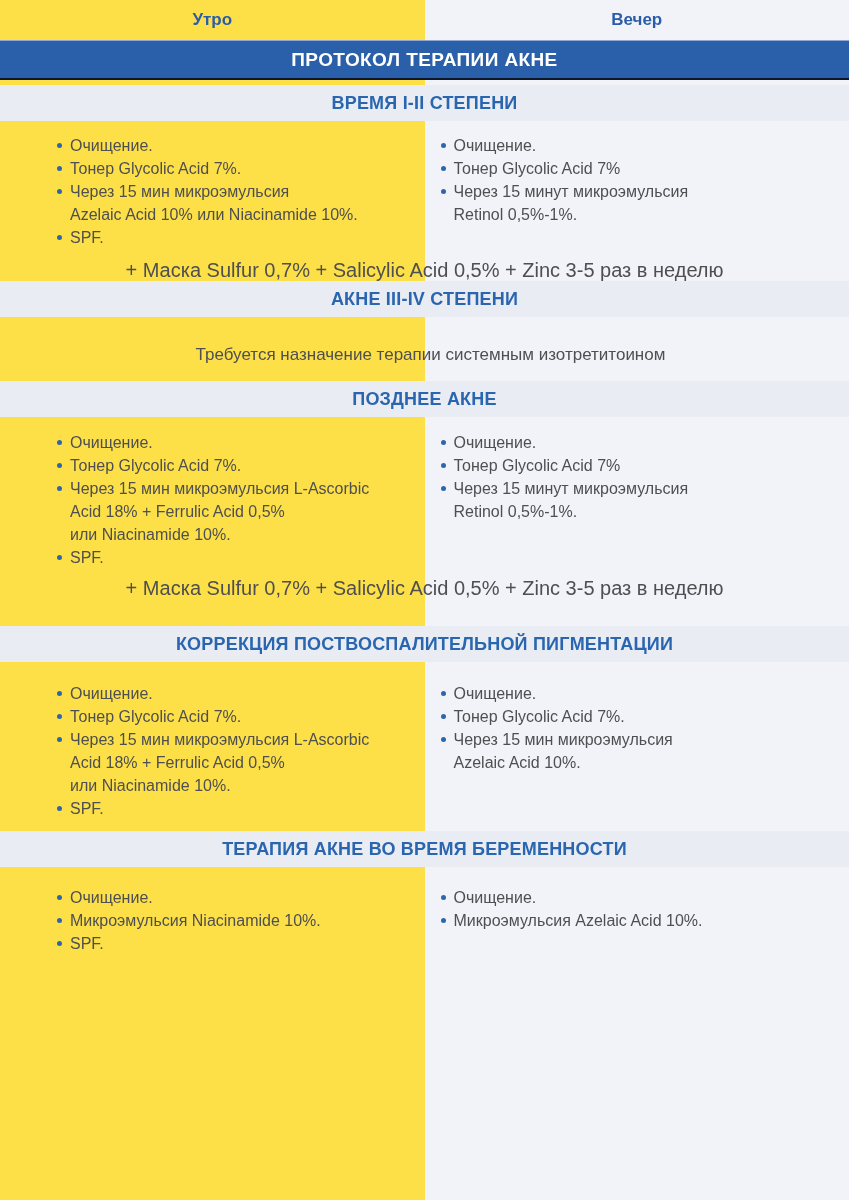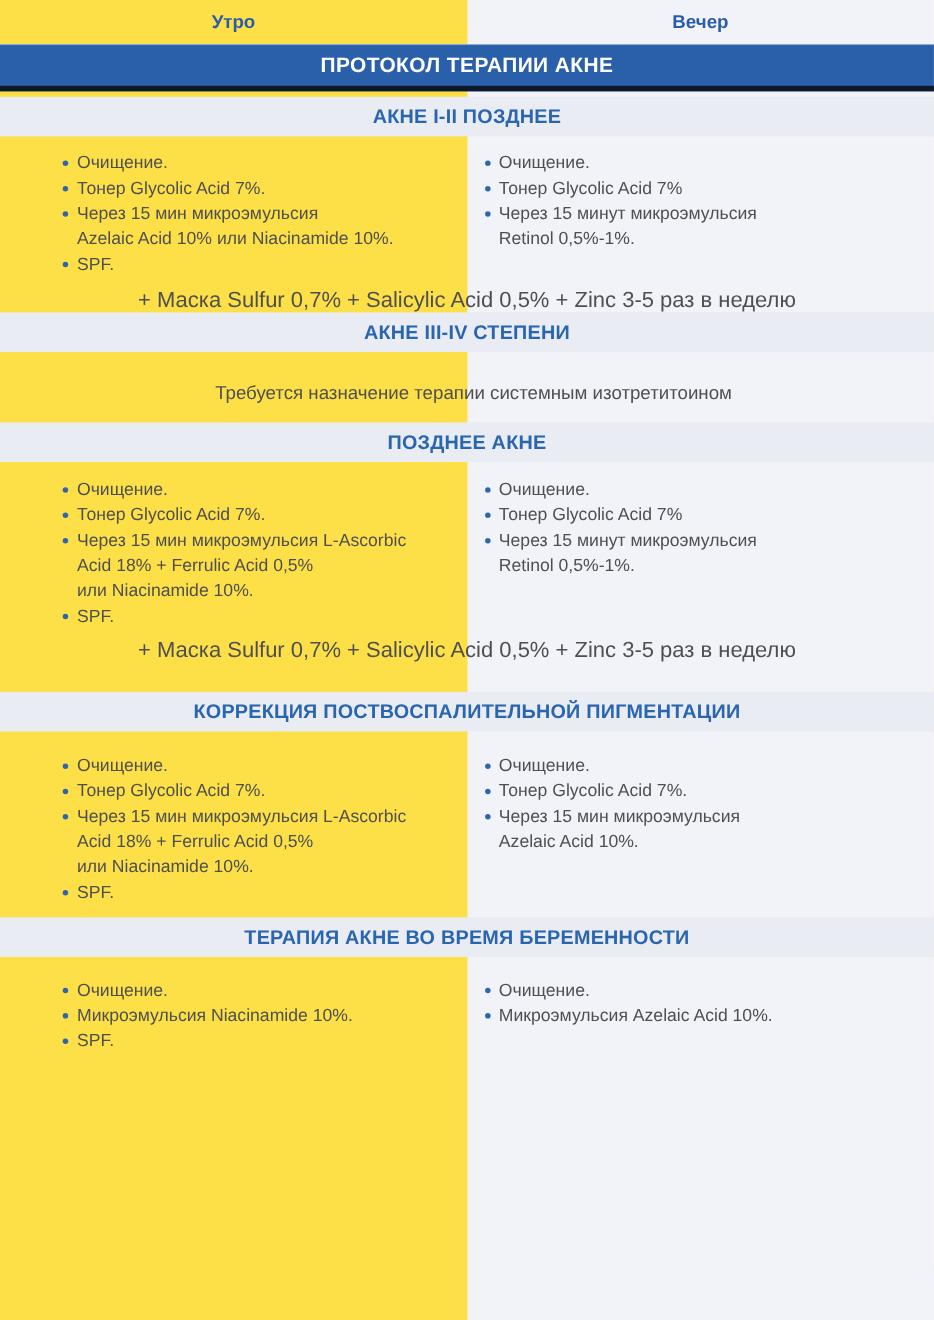--- a/index.html
+++ b/index.html
@@ -22,21 +22,21 @@
     width:50%;display:flex;align-items:center;justify-content:center;
   }
   .col-label{
     color:var(--label-blue,#2b5ca9);
     font-weight:bold;font-size:17px;
   }
 
   .title-banner{
     height:37px;
     border-top:1px solid #8fa9d2;
-    border-bottom:5px solid #0f172a;
+    border-bottom:2px solid #0f172a;
     background:var(--dark-banner,#2a5fa9);
     display:flex;align-items:center;justify-content:center;
   }
   .title-banner span{
     color:#ffffff;font-weight:bold;font-size:19px;letter-spacing:0.4px;
   }
   .gap5{height:5px;}
 
   .section-banner{
     height:36px;
@@ -106,21 +106,21 @@
         <span class="col-label">Вечер</span>
       </div>
     </div>
 
     <div class="title-banner">
       <span>ПРОТОКОЛ ТЕРАПИИ АКНЕ</span>
     </div>
     <div class="gap5"></div>
 
     <div class="section-banner">
-      <span>АКНЕ I-II ПОЗДНЕЕ</span>
+      <span>ВРЕМЯ I-II СТЕПЕНИ</span>
     </div>
     <div class="content-row content-s1">
       <div class="col morning">
         <ul class="steps">
             <li><span class="dot"></span><span class="li-text">Очищение.</span></li>
             <li><span class="dot"></span><span class="li-text">Тонер Glycolic Acid 7%.</span></li>
             <li><span class="dot"></span><span class="li-text">Через 15 мин микроэмульсия
 Azelaic Acid 10% или Niacinamide 10%.</span></li>
             <li><span class="dot"></span><span class="li-text">SPF.</span></li>
           </ul>

